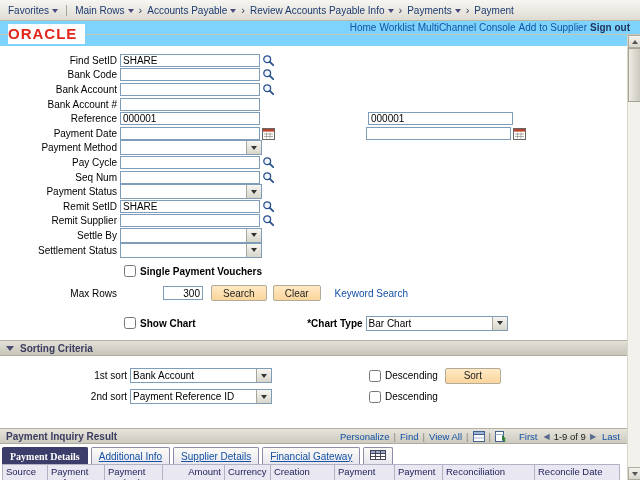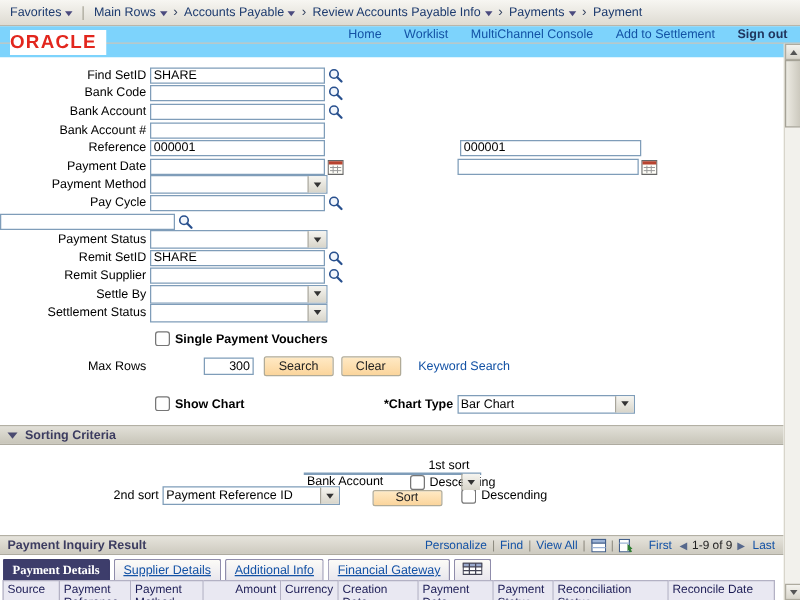--- a/index.html
+++ b/index.html
@@ -17,21 +17,21 @@
   .crumb-item { display:inline-flex; align-items:center; cursor:pointer; color:#1c3a6e; white-space:nowrap; }
   .dd-arrow { width:0; height:0; border-left:3px solid transparent; border-right:3px solid transparent; border-top:4px solid #4a4a7e; margin-left:3px; margin-top:2px; }
   .crumb-divider { width:1px; height:11px; background:#a8a598; margin:0 8px; }
   .crumb-sep::before { content:"›"; color:#33415e; margin:0 5px; font-size:11px; }
   
   .page-head { position:absolute; top:21px; left:0; width:100%; height:25px; background:#7dd3fc; }
   .head-rule { position:absolute; top:13px; left:0; right:0; height:1px; background:#c9c6bb; }
   .logo { position:absolute; top:3px; left:8px; z-index:2; background:#fff; padding:1px 8px 2px 0;
           color:#e2261d; font-size:15px; font-weight:bold; letter-spacing:1px; }
   .head-links { position:absolute; top:1px; right:10px; display:flex; align-items:center; }
-  .head-links a { margin-left:18px; color:#1352a5; text-decoration:none; cursor:pointer; }
+  .head-links a { margin-left:3px; color:#1352a5; text-decoration:none; cursor:pointer; }
   .head-links a.signout { color:#20355e; font-weight:bold; }
   
   .content { position:absolute; top:46px; left:0; width:627px; height:434px; overflow:hidden; background:#fff; }
   .form-area { padding-top:7px; }
   .frow { display:flex; align-items:center; height:14.6px; }
   .flabel { width:120px; text-align:right; padding-right:3px; color:#000; }
   .fin { width:140px; height:13px; border:1px solid #7f9db9; background:#fff; font:10px "Liberation Sans",sans-serif; padding:0 2px; }
   .fin.wide2 { width:145px; }
   .icon-wrap { margin-left:2px; display:inline-flex; align-items:center; cursor:pointer; }
   .col2-text { margin-left:108px; }
@@ -53,25 +53,25 @@
   .kw-link { margin-left:14px; color:#1352a5; cursor:pointer; }
   .showchart-row { margin-top:13px; margin-left:124px; display:flex; align-items:center; height:16px; }
   .ct-label { width:170px; text-align:right; padding-right:3px; font-weight:bold; }
   
   .section-bar { margin-top:9px; height:16px; background:linear-gradient(#e2e0d8,#c8c5b9);
                  border-top:1px solid #b3b0a4; border-bottom:1px solid #aeaba0;
                  display:flex; align-items:center; padding:0 6px; }
   .tri-down { width:0; height:0; border-left:4px solid transparent; border-right:4px solid transparent; border-top:5px solid #4a4a70; cursor:pointer; }
   .section-title { font-weight:bold; color:#3c3c60; margin-left:6px; }
   .sortrow { display:flex; align-items:center; height:17px; }
-  .sortrow.first { margin-top:11px;flex-direction:column; }
+  .sortrow.first { margin-top:11px; }
   .sortrow.second { margin-top:4px; }
   .sort-label { width:130px; text-align:right; padding-right:3px; }
   .desc-wrap { margin-left:97px; display:flex; align-items:center; }
-  .btn-sort { margin-left:24px; width:56px; }
+  .btn-sort { margin-left:7px; width:56px; }
   
   .result-bar { margin-top:23px; height:16px; background:linear-gradient(#e6e4dc,#cdcabf);
                 border-top:1px solid #b3b0a4; border-bottom:1px solid #aeaba0;
                 display:flex; align-items:center; padding:0 5px 0 6px; }
   .result-title { font-weight:bold; color:#3c3c60; }
   .result-tools { margin-left:auto; display:flex; align-items:flex-start; font-size:9.5px; }
   .result-tools a { color:#1352a5; cursor:pointer; }
   .pipe::before { content:"|"; color:#8a877c; margin:0 4px; }
   .tool-icon { display:inline-flex; align-items:center; cursor:pointer; }
   .pagin { display:flex; align-items:center; margin-left:10px; }
@@ -139,21 +139,21 @@
     <span class="crumb-item">Payment</span>
   </div>
 
   <div class="page-head">
     <div class="head-rule"></div>
     <div class="logo">ORACLE</div>
     <div class="head-links">
       <a>Home</a>
       <a>Worklist</a>
       <a>MultiChannel Console</a>
-      <a>Add to Settlement</a>
+      <a>Add to Supplier</a>
       <a class="signout">Sign out</a>
     </div>
   </div>
 
   <div class="content">
     <div class="form-area">
 
       <div class="frow">
         <span class="flabel">Find SetID</span>
         <input class="fin" value="SHARE" style="">
@@ -243,20 +243,21 @@
         <input class="fin" value="" style="">
         <span class="icon-wrap">
             <svg width="13" height="13" viewBox="0 0 13 13">
               <circle cx="5.2" cy="5.2" r="3.4" fill="#f2f6fc" stroke="#28508e" stroke-width="1.3"></circle>
               <line x1="7.8" y1="7.8" x2="11.2" y2="11.2" stroke="#28508e" stroke-width="1.8" stroke-linecap="round"></line>
             </svg>
           </span>
       </div>
 
       <div class="frow">
+        <span class="flabel">Seq Num</span>
         <input class="fin" value="" style="">
         <span class="icon-wrap">
             <svg width="13" height="13" viewBox="0 0 13 13">
               <circle cx="5.2" cy="5.2" r="3.4" fill="#f2f6fc" stroke="#28508e" stroke-width="1.3"></circle>
               <line x1="7.8" y1="7.8" x2="11.2" y2="11.2" stroke="#28508e" stroke-width="1.8" stroke-linecap="round"></line>
             </svg>
           </span>
       </div>
 
       <div class="frow">
@@ -403,24 +404,24 @@
           <a>Last</a>
         </span>
       </span>
     </div>
 
     <div class="tabs">
       <div class="tab active">
         <span>Payment Details</span>
       </div>
       <div class="tab">
+        <a>Additional Info</a>
+      </div>
+      <div class="tab">
         <a>Supplier Details</a>
-      </div>
-      <div class="tab">
-        <a>Additional Info</a>
       </div>
       <div class="tab">
         <a>Financial Gateway</a>
       </div>
       <div class="tab icon-tab">
         <span><svg width="16" height="10" viewBox="0 0 16 10">
               <rect x="0.5" y="0.5" width="15" height="9" fill="#fff" stroke="#445"></rect>
               <rect x="0.5" y="0.5" width="15" height="3" fill="#9aa9cc" stroke="#445"></rect>
               <line x1="5.5" y1="0.5" x2="5.5" y2="9.5" stroke="#445"></line>
               <line x1="10.5" y1="0.5" x2="10.5" y2="9.5" stroke="#445"></line>

